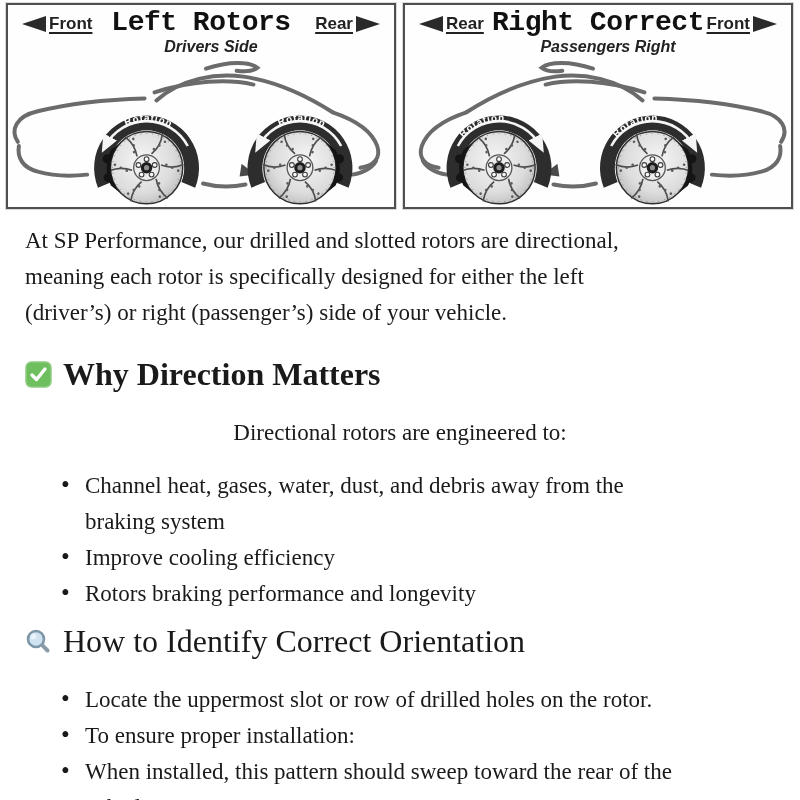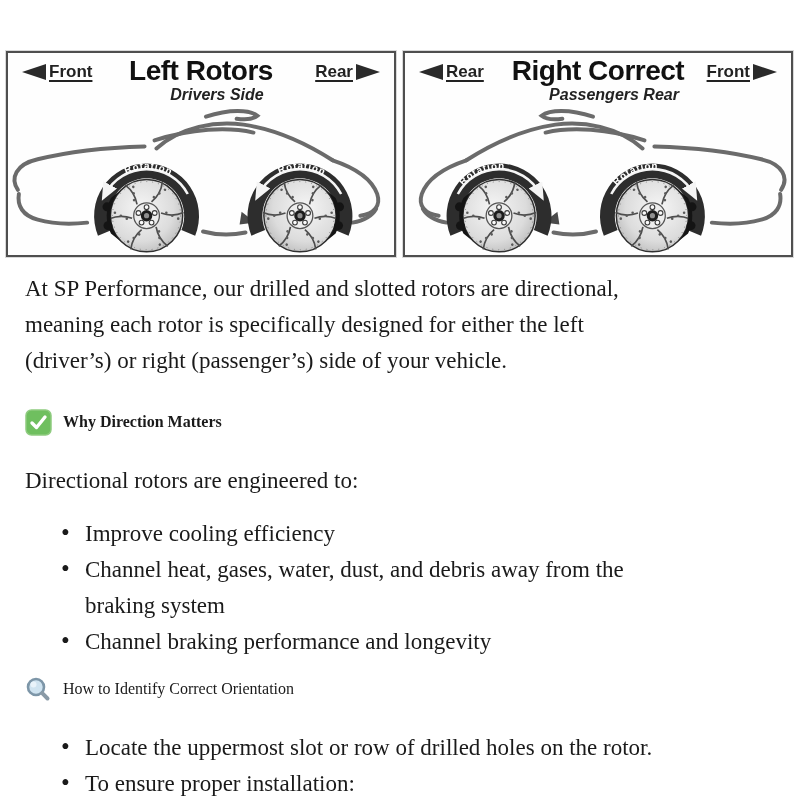--- a/index.html
+++ b/index.html
@@ -2,45 +2,45 @@
 <html><head>
 <meta charset="utf-8">
 <style>
   * { box-sizing: border-box; }
   html,body { margin:0; padding:0; background:#fff; }
   body { width:800px; font-family:"Liberation Serif", serif; color:#1a1a1a; }
 
   
   .diagram { display:flex; gap:7px; padding:3px 6px 0 6px; }
   .panel { position:relative; width:390px; height:206px; border:2px solid #4f4f4f;
-           background:#fefefe; box-shadow:0 0 0 1px #d9d9d9;margin-top:48px; }
+           background:#fefefe; box-shadow:0 0 0 1px #d9d9d9; }
   .dir-label { position:absolute; top:9px; display:flex; align-items:center; gap:3px;
                font-family:"Liberation Sans", sans-serif; font-weight:bold; font-size:17px; color:#222; }
   .dir-label.left-side { left:14px; }
   .dir-label.right-side { right:14px; }
   .dir-label span { text-decoration:underline; text-decoration-thickness:2px; text-underline-offset:3px; }
   .tri { width:0; height:0; border-top:8px solid transparent; border-bottom:8px solid transparent; }
   .tri-left  { border-right:24px solid #2a2a2a; }
   .tri-right { border-left:24px solid #2a2a2a; }
   .panel-title { position:absolute; top:2px; left:0; width:100%; text-align:center;
-                 font-family:Liberation Sans, sans-serif; font-weight:800; font-size:28px;
+                 font-family:Liberation Mono, monospace; font-weight:800; font-size:28px;
                  letter-spacing:-0.5px; color:#111; }
-  .panel-sub { position:absolute; top:33px; left:16px; width:100%; text-align:center;
+  .panel-sub { position:absolute; top:33px; left:10px; width:100%; text-align:center;
                font-family:"Liberation Sans", sans-serif; font-weight:bold; font-style:italic;
                font-size:16px; color:#222; }
   .car-svg { position:absolute; left:0; top:51px; }
 
   
   .content { padding:8px 25px 30px 25px; font-size:23px; line-height:36px; }
   .intro { margin:6px 0 16px 0; white-space:pre-line; }
   .sec-head { display:flex; align-items:center; gap:11px; margin:26px 0 0 0;
-              font-size:16px; line-height:34px; }
+              font-size:32px; line-height:34px; }
   .sec-head.bold { font-weight:bold; }
   .sec-head .emoji { flex:0 0 auto; display:inline-flex; }
-  .lead { margin:24px 0 4px 0; }
+  .lead { margin:24px 0 4px 0;text-align:center; }
   ul.blist { list-style:none; margin:17px 0 0 0; padding:0; }
   ul.blist li { position:relative; padding-left:60px; white-space:pre-line; }
   ul.blist li::before { content:"•"; position:absolute; left:36px; top:-1px; font-size:25px; color:#1a1a1a; }
 </style>
 </head>
 <body>
 
 <svg width="0" height="0" style="position:absolute" aria-hidden="true">
   <defs>
     <radialGradient id="rg" cx="42%" cy="40%" r="65%">
@@ -158,21 +158,21 @@
       </g>
     </svg>
   </div>
 
   <div class="panel">
     <div class="dir-label left-side">
       <i class="tri tri-left"></i>
       <span>Rear</span>
     </div>
     <div class="panel-title">Right Correct</div>
-    <div class="panel-sub">Passengers Rear</div>
+    <div class="panel-sub">Passengers Right</div>
     <div class="dir-label right-side">
       <span>Front</span>
       <i class="tri tri-right"></i>
     </div>
     <svg class="car-svg" width="386" height="164" viewBox="0 0 390 164">
       <g transform="translate(390,0) scale(-1,1)">
         <use href="#car-body"></use>
         <use href="#wheel-core" transform="translate(140,112)"></use>
         <use href="#wheel-core" transform="translate(295,112) scale(-1,1)"></use>
       </g>
@@ -204,24 +204,24 @@
         <rect x="1" y="1" width="25" height="25" rx="5.5" fill="#6fbf5f" stroke="#8ecb7f" stroke-width="1.5"></rect>
         <path d="M 7,14 L 11.5,18.5 L 20,8" fill="none" stroke="#fff" stroke-width="3.4" stroke-linecap="round" stroke-linejoin="round"></path>
       </svg>
     </span>
     <span>Why Direction Matters</span>
   </div>
 
   <p class="lead">Directional rotors are engineered to:</p>
 
   <ul class="blist">
-    <li>Improve cooling efficiency</li>
     <li>Channel heat, gases, water, dust, and debris away from the
 braking system</li>
-    <li>Channel braking performance and longevity</li>
+    <li>Improve cooling efficiency</li>
+    <li>Rotors braking performance and longevity</li>
   </ul>
 
   <div class="sec-head" style="margin-top:12px">
     <span class="emoji">
       <svg width="27" height="27" viewBox="0 0 27 27">
         <circle cx="11" cy="11" r="8" fill="#cfe3f0" stroke="#7d96a8" stroke-width="2.6"></circle>
         <circle cx="8.5" cy="8.5" r="3" fill="#e9f3fa" stroke="none"></circle>
         <line x1="17.2" y1="17.2" x2="22.5" y2="22.5" stroke="#8a9aa6" stroke-width="4" stroke-linecap="round"></line>
       </svg>
     </span>

